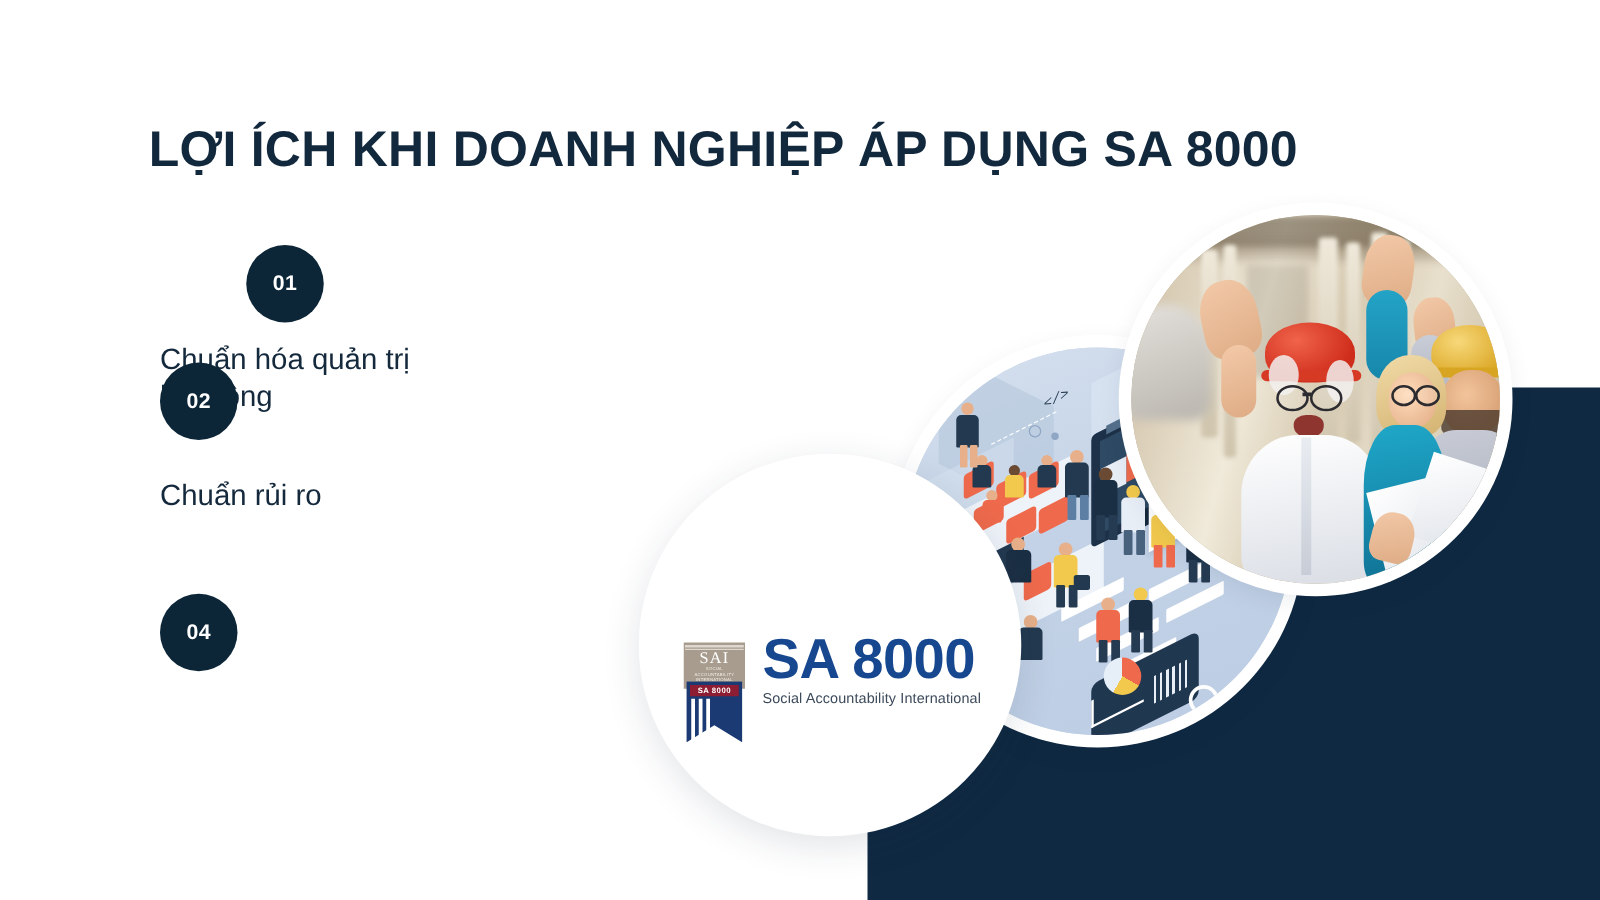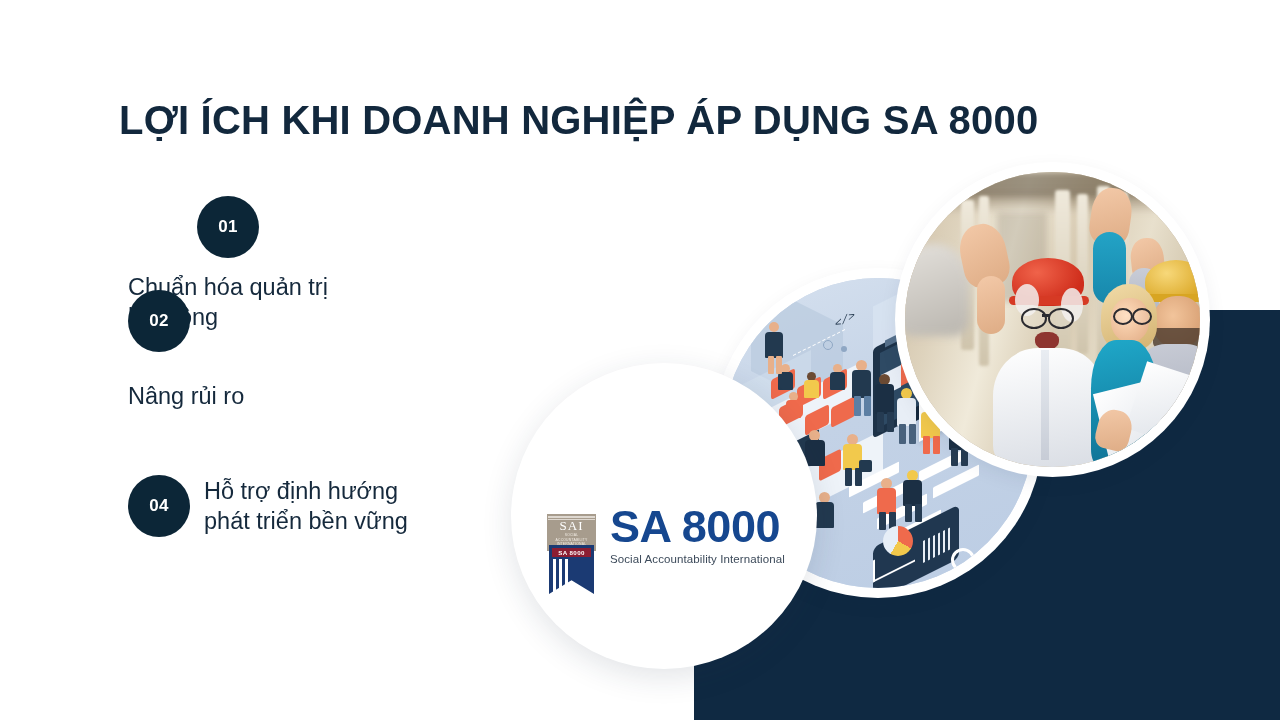--- a/index.html
+++ b/index.html
@@ -602,24 +602,22 @@
       <div class="badge">01</div>
       <div class="benefit-text">Chuẩn hóa quản trị
 lao động</div>
     </div>
 
     <div class="benefit" style="top:100px;left:0;">
       <div class="badge">02</div>
     </div>
 
     <div class="benefit" style="top:191px;left:0;">
-      <div class="benefit-text">Nâng rủi ro</div>
+      <div class="benefit-text">Chuẩn rủi ro</div>
     </div>
 
     <div class="benefit" style="top:285px;left:0;justify-content:flex-end;">
       <div class="badge">04</div>
-      <div class="benefit-text"> Hỗ trợ định hướng
-phát triển bền vững</div>
     </div>
 
   </div>
 
 </div>
 
 </body></html>

